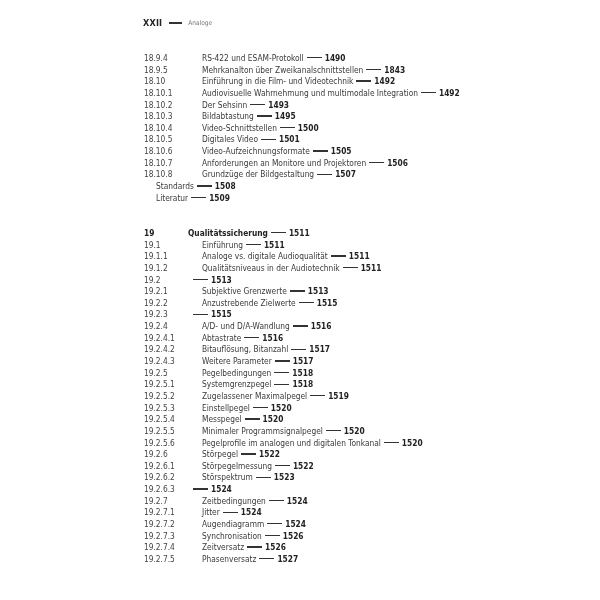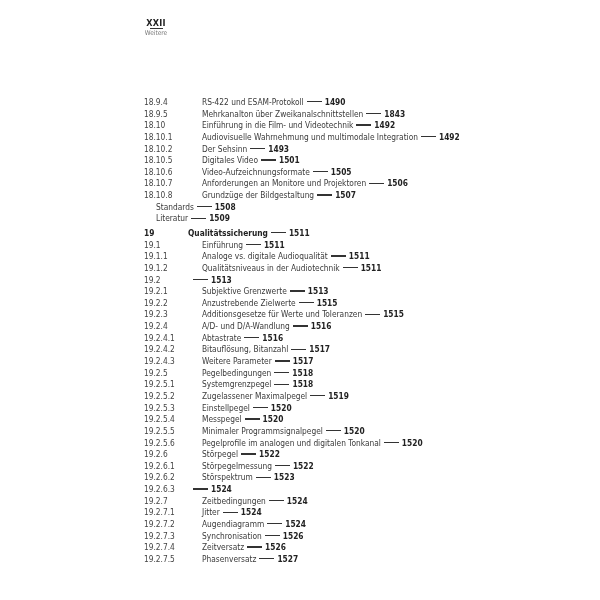--- a/index.html
+++ b/index.html
@@ -1,39 +1,39 @@
 <!DOCTYPE html>
 <html><head>
 <meta charset="utf-8">
 <style>
   html, body { margin:0; padding:0; background:#ffffff; }
   body { width:600px; height:600px; position:relative; overflow:hidden;
          font-family:"DejaVu Sans Condensed","DejaVu Sans","Liberation Sans",sans-serif; color:#3a3a3a; }
-  .header { position:absolute; left:143px; top:18px; font-size:9px; display:flex; align-items:center;flex-direction:column; }
+  .header { position:absolute; left:143px; top:18px; font-size:9px; display:flex; align-items:center; }
   .header .page-num { font-weight:bold; color:#222; letter-spacing:0.2px; }
   .header .dash { display:inline-block; width:13px; height:1.4px; background:#333; margin:0 6px 0 7px; }
   .header .running { font-size:6.5px; color:#777; }
   .toc { position:absolute; left:144px; font-size:8.3px; line-height:11.65px; }
-  .toc1 { top:53px;margin-top:44px; }
+  .toc1 { top:53px; }
   .toc2 { top:228px; }
   .row { display:flex; white-space:nowrap; height:11.65px; align-items:center; }
   .num { width:46px; flex:none; color:#444; }
   .title { color:#3a3a3a;padding-left:12px; }
   .sep { display:inline-block; width:15px; height:1.3px; background:#333; margin:0 3px 0 3px; vertical-align:middle; position:relative; top:-1px; }
   .pg { font-weight:bold; color:#222; }
   .row.chapter .num { width:32px; font-weight:bold; color:#222; }
   .row.chapter .title { font-weight:bold; color:#222; }
 </style>
 </head>
 <body>
 
 <div class="header">
   <span class="page-num">XXII</span>
   <span class="dash"></span>
-  <span class="running">Weitere</span>
+  <span class="running">Analoge</span>
 </div>
 
 <div class="toc toc1" id="toc1">
     <div class="row">
       <span class="num">18.9.4</span>
       <span class="title">RS-422 und ESAM-Protokoll</span>
       <span class="sep"></span>
       <span class="pg">1490</span>
     </div>
     <div class="row">
@@ -52,20 +52,32 @@
       <span class="num">18.10.1</span>
       <span class="title">Audiovisuelle Wahrnehmung und multimodale Integration</span>
       <span class="sep"></span>
       <span class="pg">1492</span>
     </div>
     <div class="row">
       <span class="num">18.10.2</span>
       <span class="title">Der Sehsinn</span>
       <span class="sep"></span>
       <span class="pg">1493</span>
+    </div>
+    <div class="row">
+      <span class="num">18.10.3</span>
+      <span class="title">Bildabtastung</span>
+      <span class="sep"></span>
+      <span class="pg">1495</span>
+    </div>
+    <div class="row">
+      <span class="num">18.10.4</span>
+      <span class="title">Video-Schnittstellen</span>
+      <span class="sep"></span>
+      <span class="pg">1500</span>
     </div>
     <div class="row">
       <span class="num">18.10.5</span>
       <span class="title">Digitales Video</span>
       <span class="sep"></span>
       <span class="pg">1501</span>
     </div>
     <div class="row">
       <span class="num">18.10.6</span>
       <span class="title">Video-Aufzeichnungsformate</span>
@@ -132,21 +144,20 @@
       <span class="pg">1513</span>
     </div>
     <div class="row">
       <span class="num">19.2.2</span>
       <span class="title">Anzustrebende Zielwerte</span>
       <span class="sep"></span>
       <span class="pg">1515</span>
     </div>
     <div class="row">
       <span class="num">19.2.3</span>
-      <span class="title">Additionsgesetze für Werte und Toleranzen</span>
       <span class="sep"></span>
       <span class="pg">1515</span>
     </div>
     <div class="row">
       <span class="num">19.2.4</span>
       <span class="title">A/D- und D/A-Wandlung</span>
       <span class="sep"></span>
       <span class="pg">1516</span>
     </div>
     <div class="row">

